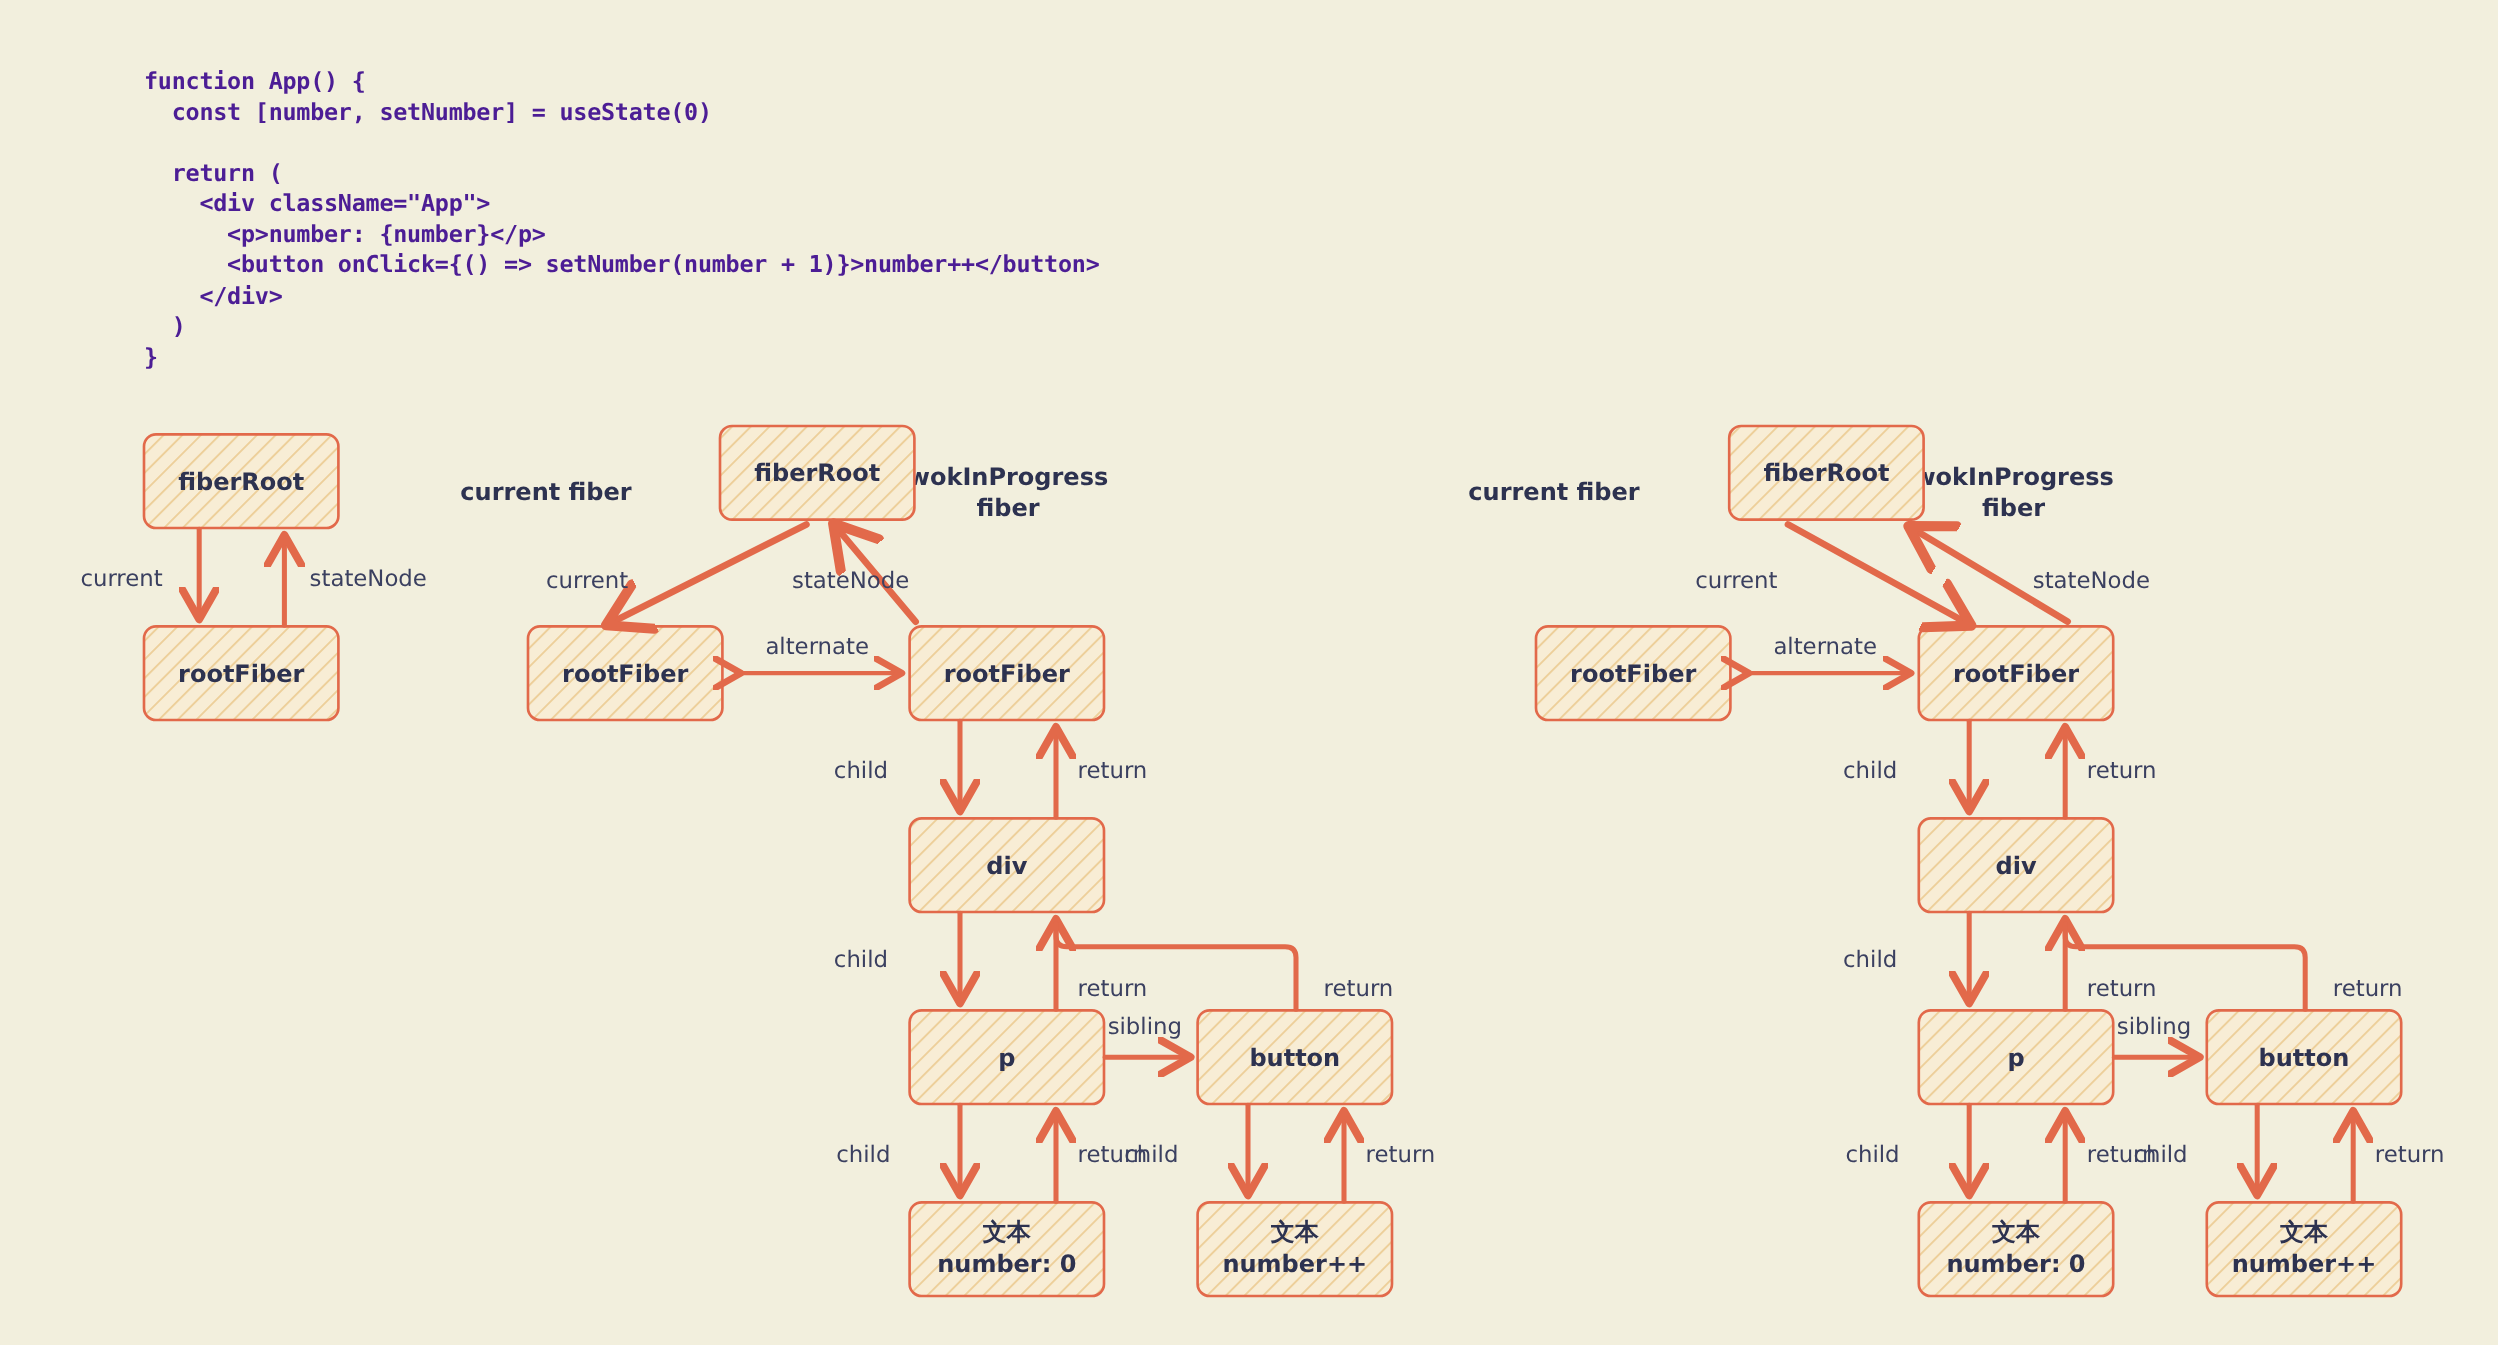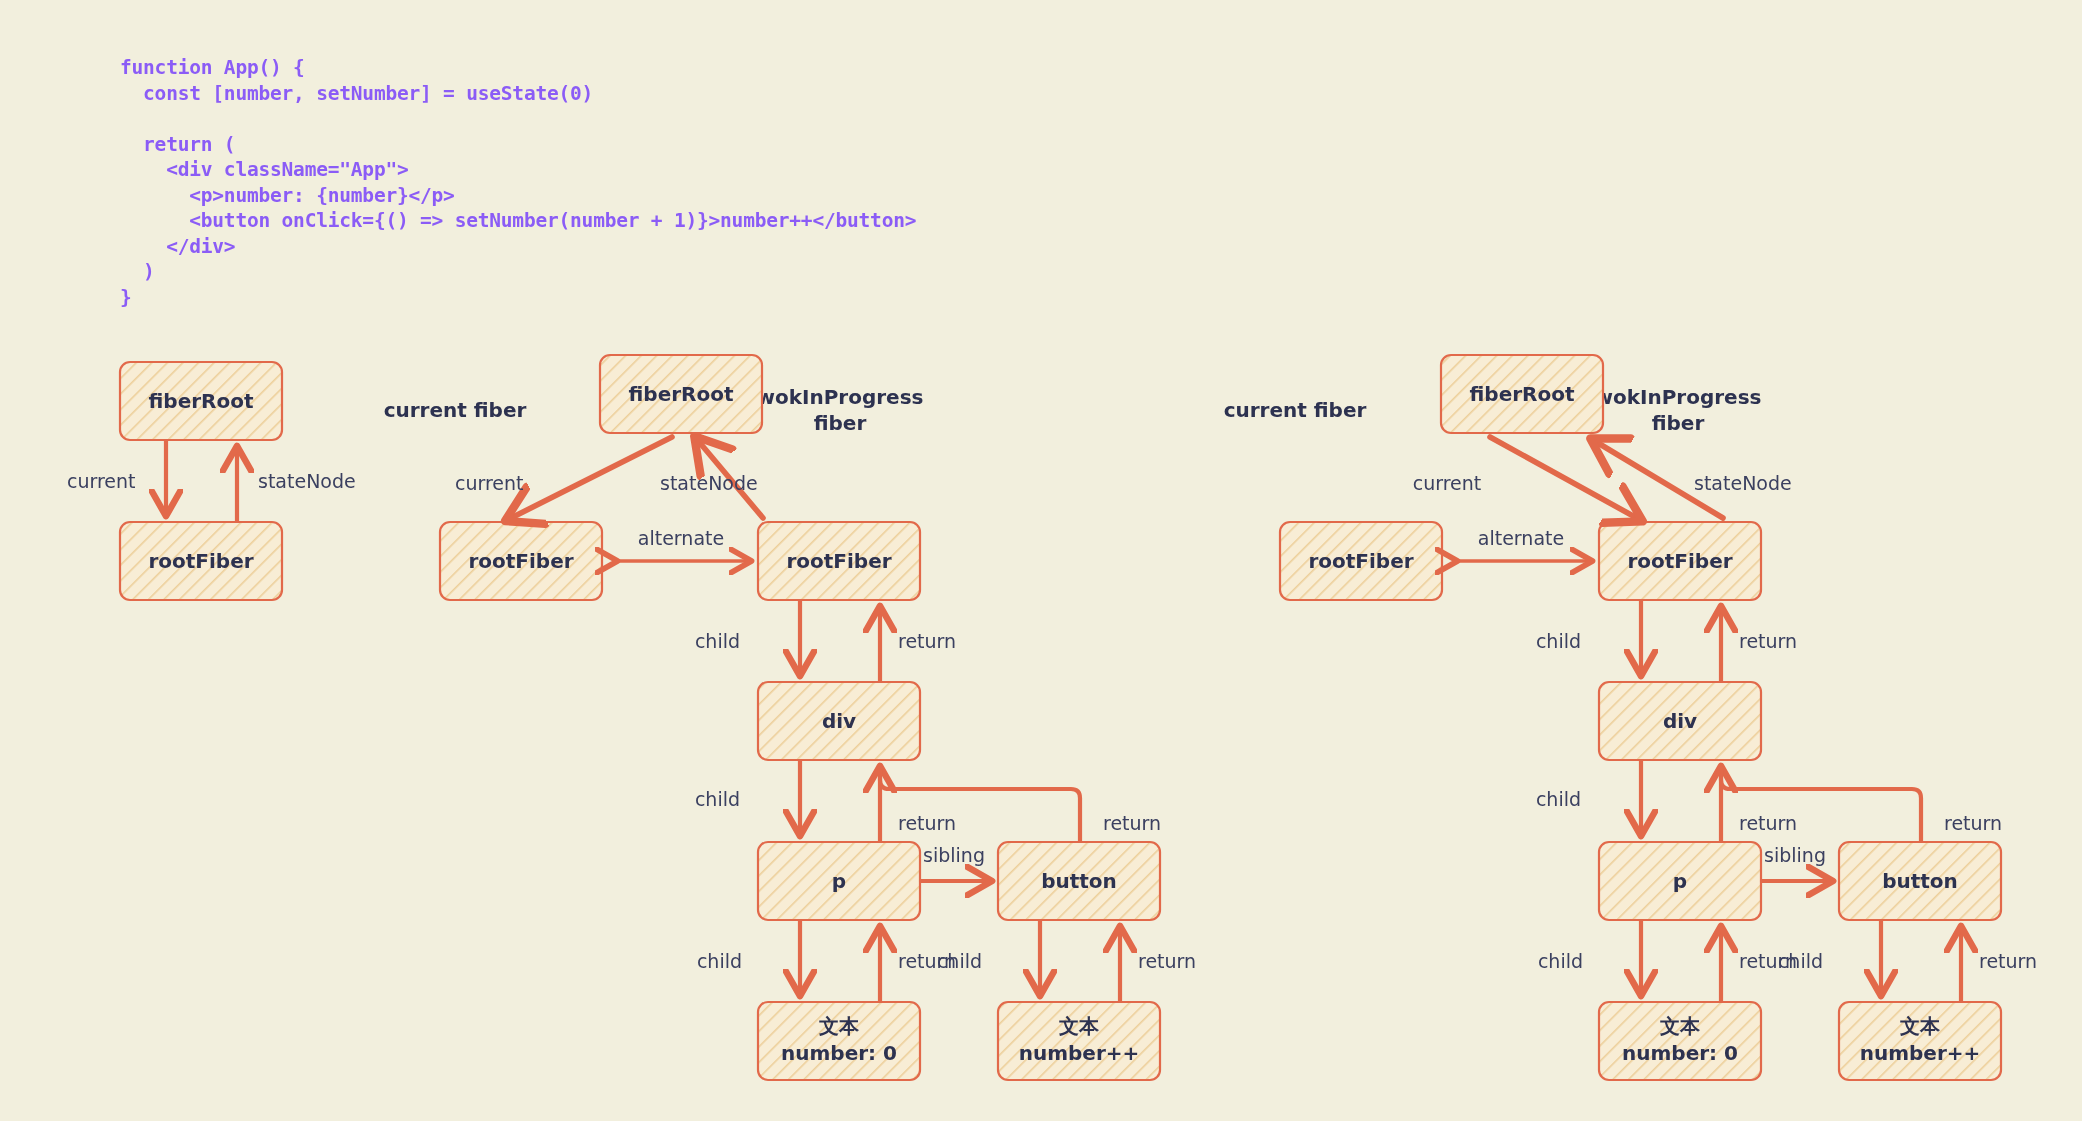--- a/index.html
+++ b/index.html
@@ -13,21 +13,21 @@
   #stage{position:absolute;left:0;top:0;width:2082px;height:1121px;}
 
   
   #code{
     position:absolute;
     left:120px;top:55px;
     font-family:"DejaVu Sans Mono","Liberation Mono",monospace;
     font-size:19.5px;
     line-height:25.5px;
     font-weight:bold;
-    color:#8b5cf6;
+    color:#4c1d95;
     white-space:pre;
     letter-spacing:-0.2px;
   }
 
   
   #diagram{position:absolute;left:0;top:0;width:2082px;height:1121px;}
 
   .node-label{
     font-family:"DejaVu Sans","Liberation Sans",sans-serif;
     font-weight:bold;

